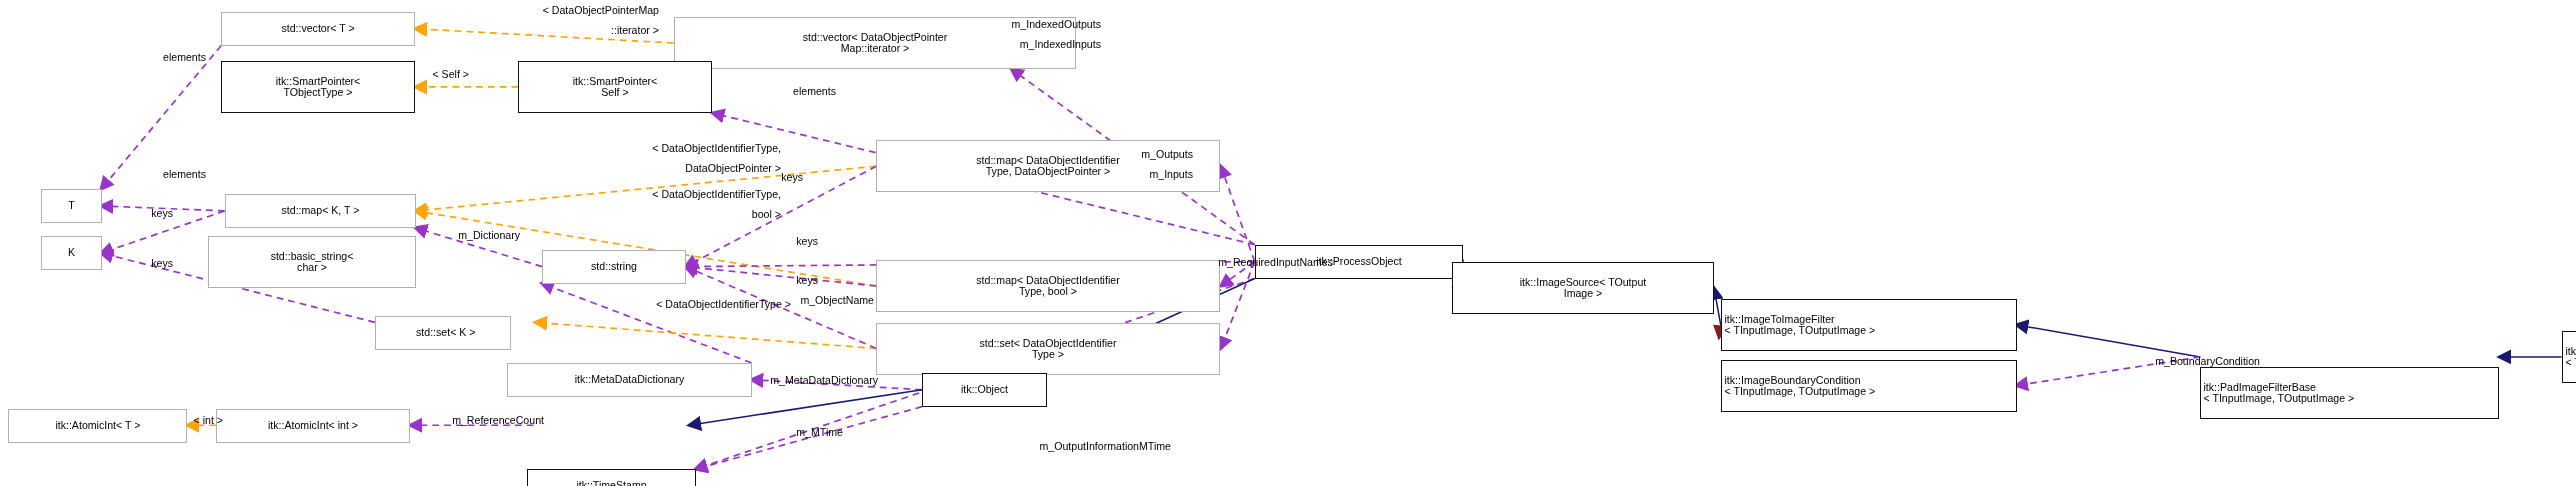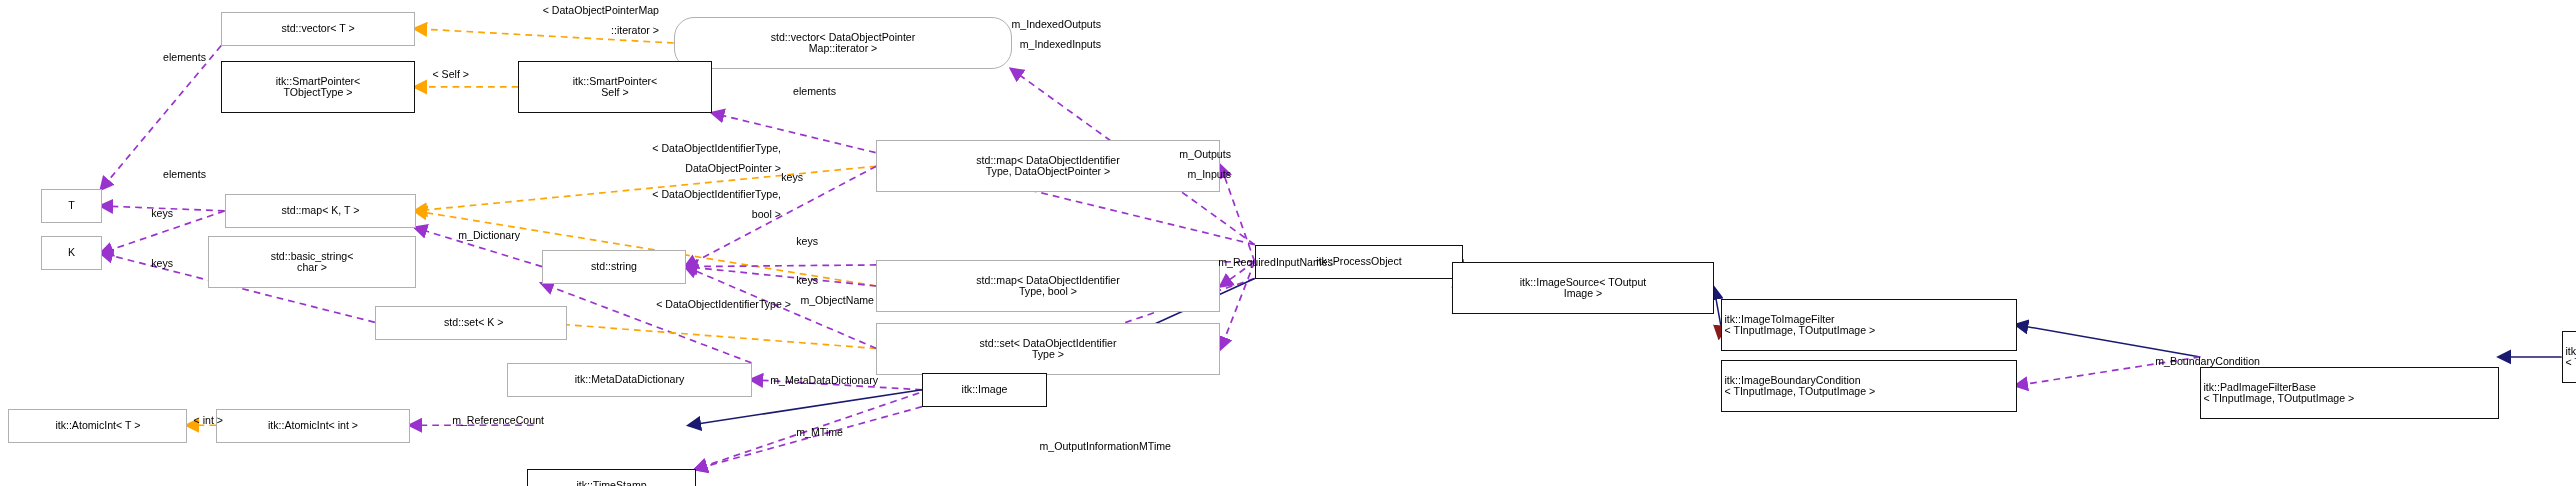--- a/index.html
+++ b/index.html
@@ -95,40 +95,40 @@
       <path d="M2038,385 L2036,400" fill="none" stroke="#8b1a1a" stroke-width="1.8" marker-end="url(#arrR)"></path>
       <path d="M2606,423 L2388,385" fill="none" stroke="#191970" stroke-width="1.8" marker-end="url(#arrP)"></path>
       <path d="M2606,423 L2388,457" fill="none" stroke="#9a32cd" stroke-width="2" stroke-dasharray="8,6" marker-end="url(#arrU)"></path>
       <path d="M3034,423 L2960,423" fill="none" stroke="#191970" stroke-width="1.8" marker-end="url(#arrP)"></path>
       <path d="M3436,423 L3374,423" fill="none" stroke="#191970" stroke-width="1.8" marker-end="url(#arrP)"></path>
     </svg>
 
 <div class="node grey-border" style="left: 221px; top: 11.8px; width: 194px; min-height: 34px; height: 34px;">std::vector&lt; T &gt;</div>
     <div class="node black-border" style="left: 221px; top: 61px; width: 194px; min-height: 52px; height: 52px;">itk::SmartPointer&lt;
 TObjectType &gt;</div>
-    <div class="node grey-border" style="left: 674px; top: 17px; width: 338px; min-height: 52px; height: 52px; border-radius: 20px;">std::vector&lt; DataObjectPointer
+    <div class="node grey-border" style="left: 674px; top: 17px; width: 402px; min-height: 52px; height: 52px;">std::vector&lt; DataObjectPointer
 Map::iterator &gt;</div>
     <div class="node black-border" style="left: 518px; top: 61px; width: 194px; min-height: 52px; height: 52px;">itk::SmartPointer&lt;
 Self &gt;</div>
     <div class="node grey-border" style="left: 41px; top: 189px; width: 61px; min-height: 34px; height: 34px;">T</div>
     <div class="node grey-border" style="left: 225px; top: 194px; width: 191px; min-height: 34px; height: 34px;">std::map&lt; K, T &gt;</div>
     <div class="node grey-border" style="left: 41px; top: 236px; width: 61px; min-height: 34px; height: 34px;">K</div>
     <div class="node grey-border" style="left: 208px; top: 236px; width: 208px; min-height: 52px; height: 52px;">std::basic_string&lt;
 char &gt;</div>
     <div class="node grey-border" style="left: 542px; top: 250px; width: 144px; min-height: 34px; height: 34px;">std::string</div>
-    <div class="node grey-border" style="left: 375px; top: 306px; width: 192px; min-height: 34px; height: 34px; padding-left: 8px;">std::set&lt; K &gt;</div>
+    <div class="node grey-border" style="left: 375px; top: 316px; width: 136px; min-height: 34px; height: 34px; padding-left: 8px;">std::set&lt; K &gt;</div>
     <div class="node grey-border" style="left: 507px; top: 363px; width: 245px; min-height: 34px; height: 34px;">itk::MetaDataDictionary</div>
     <div class="node grey-border" style="left: 876px; top: 140px; width: 344px; min-height: 52px; height: 52px;">std::map&lt; DataObjectIdentifier
 Type, DataObjectPointer &gt;</div>
     <div class="node grey-border" style="left: 876px; top: 260px; width: 344px; min-height: 52px; height: 52px;">std::map&lt; DataObjectIdentifier
 Type, bool &gt;</div>
     <div class="node grey-border" style="left: 876px; top: 323px; width: 344px; min-height: 52px; height: 52px;">std::set&lt; DataObjectIdentifier
 Type &gt;</div>
     <div class="node black-border" style="left: 1255px; top: 245px; width: 208px; min-height: 34px; height: 34px;">itk::ProcessObject</div>
-    <div class="node black-border" style="left: 922px; top: 373px; width: 125px; min-height: 34px; height: 34px;">itk::Image</div>
+    <div class="node black-border" style="left: 922px; top: 373px; width: 125px; min-height: 34px; height: 34px;">itk::Object</div>
     <div class="node grey-border" style="left: 8.4px; top: 409px; width: 179px; min-height: 34px; height: 34px;">itk::AtomicInt&lt; T &gt;</div>
     <div class="node grey-border" style="left: 216px; top: 409px; width: 194px; min-height: 34px; height: 34px;">itk::AtomicInt&lt; int &gt;</div>
     <div class="node black-border" style="left: 527px; top: 469px; width: 169px; min-height: 34px; height: 34px;">itk::TimeStamp</div>
     <div class="node black-border" style="left: 1452px; top: 262px; width: 262px; min-height: 52px; height: 52px;">itk::ImageSource&lt; TOutput
 Image &gt;</div>
     <div class="node black-border" style="left: 1721px; top: 299px; width: 296px; min-height: 52px; height: 52px; justify-content: flex-start; text-align: left;">itk::ImageToImageFilter
 &lt; TInputImage, TOutputImage &gt;</div>
     <div class="node black-border" style="left: 1721px; top: 360px; width: 296px; min-height: 52px; height: 52px; justify-content: flex-start; text-align: left;">itk::ImageBoundaryCondition
 &lt; TInputImage, TOutputImage &gt;</div>
     <div class="node black-border" style="left: 2200px; top: 331px; width: 299px; min-height: 52px; height: 52px; justify-content: flex-start; text-align: left; margin-top: 36px;">itk::PadImageFilterBase
@@ -139,21 +139,21 @@
 ::iterator &gt;</div>
     <div class="edge-label" style="left: 105px; top: 47px; width: 101px;">elements</div>
     <div class="edge-label" style="left: 368px; top: 64px; width: 101px;">&lt; Self &gt;</div>
     <div class="edge-label" style="left: 735px; top: 81px; width: 101px;">elements</div>
     <div class="edge-label" style="left: 898px; top: 13.5px; width: 203px;">m_IndexedOutputs
 m_IndexedInputs</div>
     <div class="edge-label" style="left: 480px; top: 138px; width: 301px;">&lt; DataObjectIdentifierType,
 DataObjectPointer &gt;</div>
     <div class="edge-label" style="left: 105px; top: 164px; width: 101px;">elements</div>
     <div class="edge-label" style="left: 735px; top: 167px; width: 68px;">keys</div>
-    <div class="edge-label" style="left: 1103px; top: 144px; width: 128px;">m_Outputs
+    <div class="edge-label" style="left: 1065px; top: 144px; width: 128px;">m_Outputs
 m_Inputs</div>
     <div class="edge-label" style="left: 480px; top: 184px; width: 301px;">&lt; DataObjectIdentifierType,
 bool &gt;</div>
     <div class="edge-label" style="left: 105px; top: 203px; width: 68px;">keys</div>
     <div class="edge-label" style="left: 375px; top: 225px; width: 145px;">m_Dictionary</div>
     <div class="edge-label" style="left: 750px; top: 231px; width: 68px;">keys</div>
     <div class="edge-label" style="left: 105px; top: 253px; width: 68px;">keys</div>
     <div class="edge-label" style="left: 750px; top: 270px; width: 68px;">keys</div>
     <div class="edge-label" style="left: 1076px; top: 252px; width: 257px;">m_RequiredInputNames</div>
     <div class="edge-label" style="left: 490px; top: 294px; width: 301px;">&lt; DataObjectIdentifierType &gt;</div>

